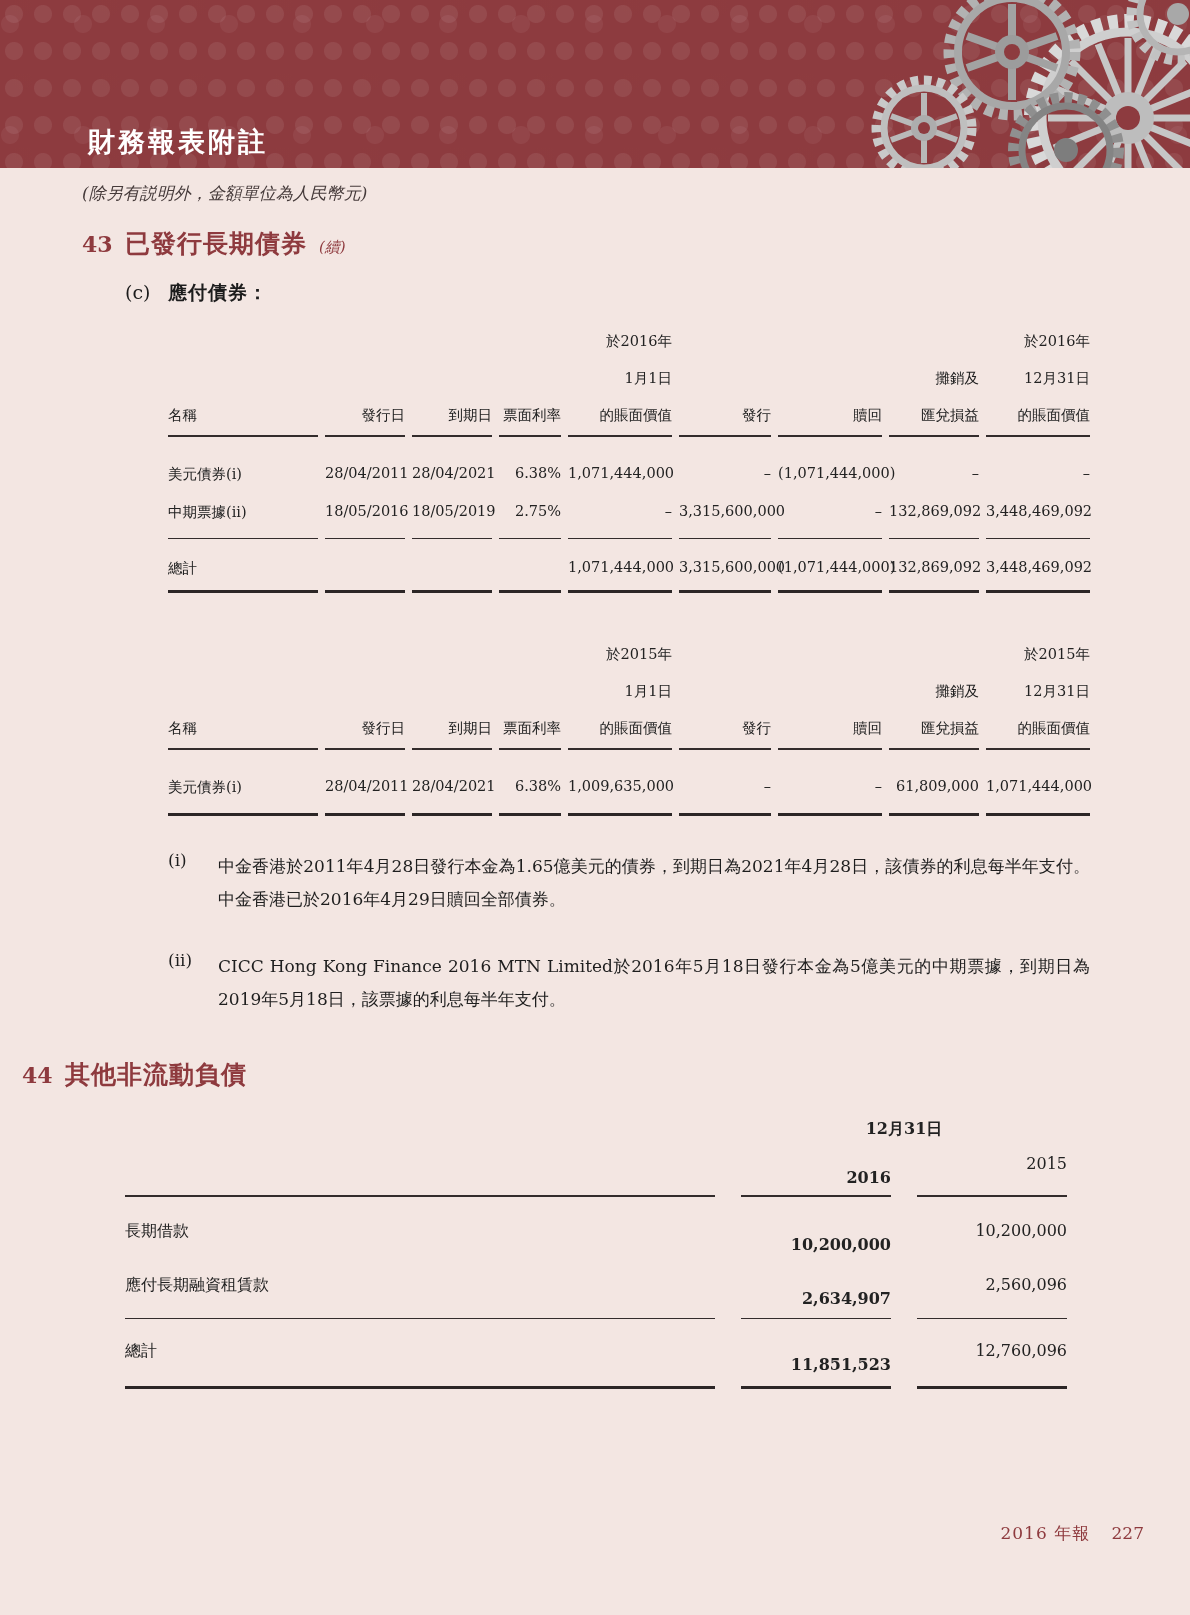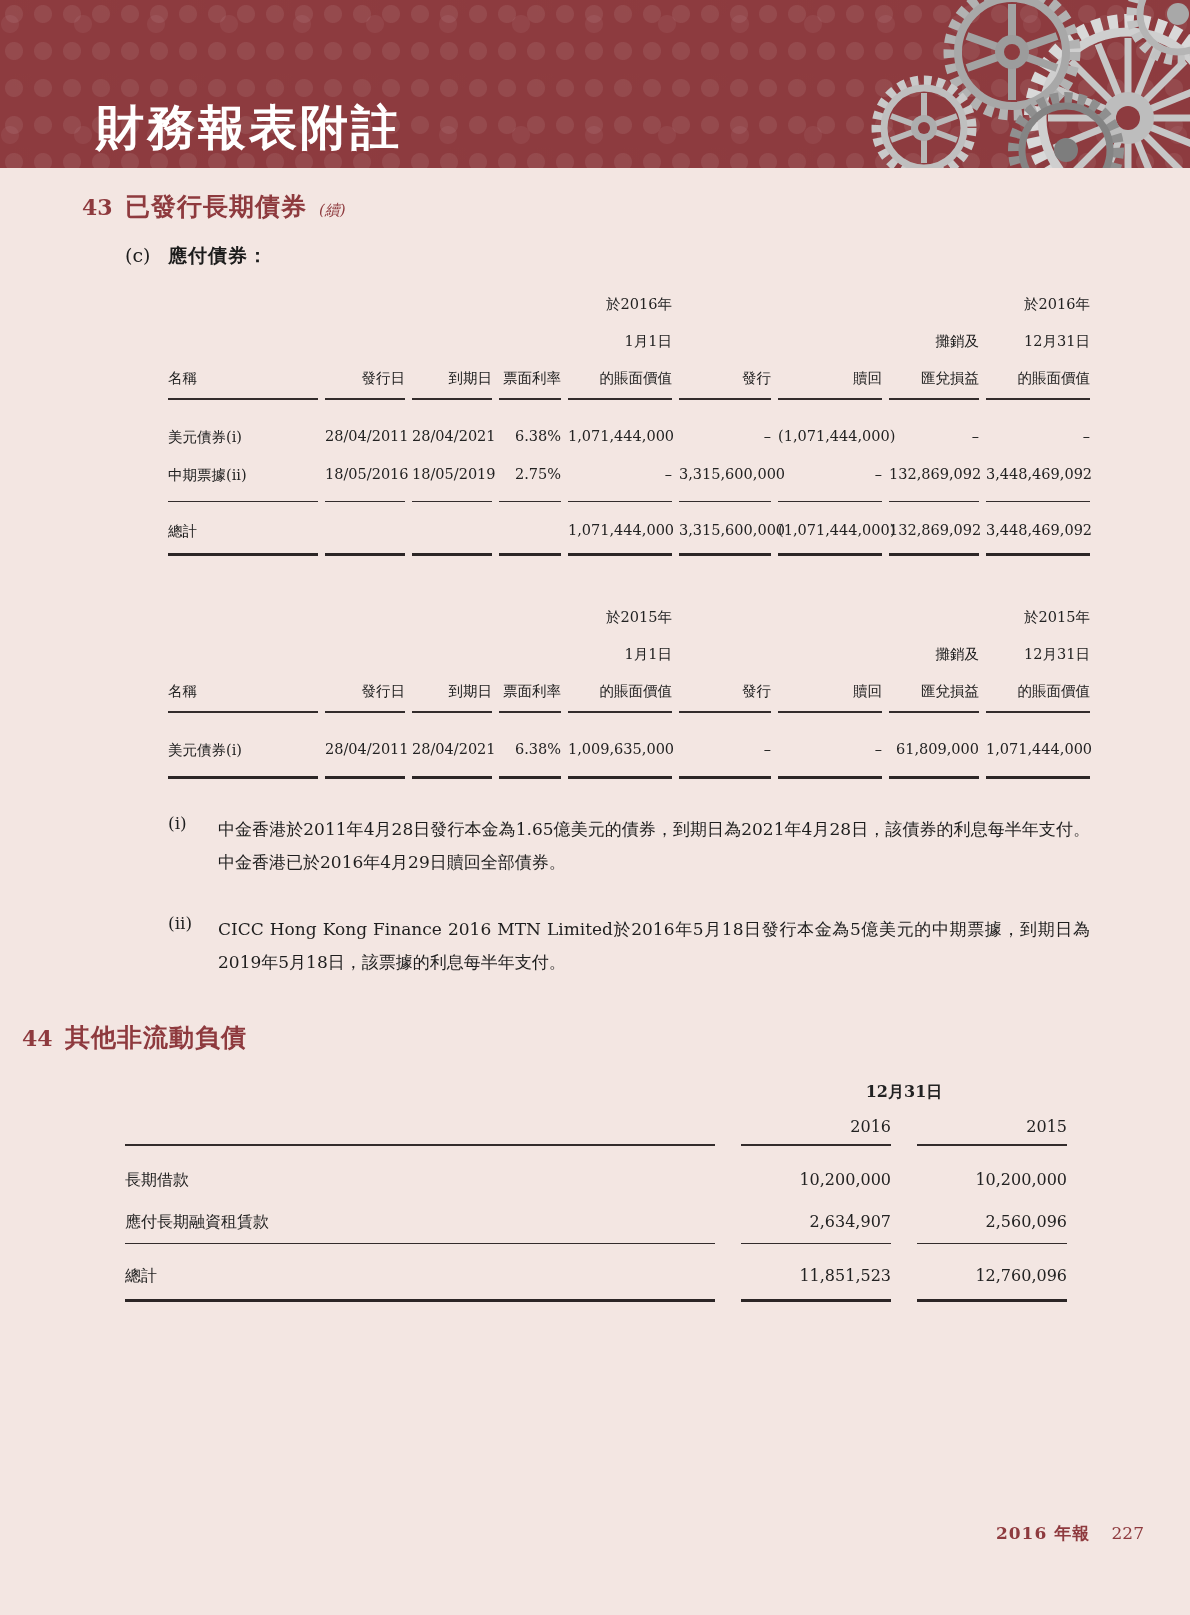--- a/index.html
+++ b/index.html
@@ -15,22 +15,22 @@
   }
   .banner .dots {
     position:absolute; inset:0;
     background-image:
       radial-gradient(circle at 14px 14px, rgba(255,255,255,0.075) 8.5px, rgba(255,255,255,0) 9.5px),
       radial-gradient(circle at 10px 24px, rgba(255,255,255,0.05) 8.5px, rgba(255,255,255,0) 9.5px),
       radial-gradient(circle at 22px 6px, rgba(141,59,63,0.9) 9px, rgba(141,59,63,0) 10px);
     background-size: 29px 37px, 73px 111px, 87px 74px;
   }
   .banner h1 {
-    position:absolute; left:96px; bottom:8px;
-    font-size:48px; font-weight:bold; color:#ffffff; letter-spacing:3px;
+    position:absolute; left:88px; bottom:8px;
+    font-size:27px; font-weight:bold; color:#ffffff; letter-spacing:3px;
   }
   .gears { position:absolute; right:0; top:0; }
   
   .subtitle {
     margin:14px 0 0 82px; font-style:italic; font-size:17px; color:#453a3a;
   }
   
   .sec-head { display:flex; align-items:baseline; margin:22px 0 0 82px; color:#8e3a3e; }
   .sec-head .num { width:43px; font-size:22px; font-weight:bold; }
   .sec-head .ttl { font-size:25px; font-weight:bold; letter-spacing:1px; }
@@ -58,29 +58,29 @@
   
   .note { display:flex; margin:34px 0 0 168px; width:922px; }
   .note .nlbl { width:50px; flex:none; font-size:17px; color:#1e1e1e; }
   .note .ntxt { flex:1; font-size:17px; line-height:33px; color:#1e1e1e; text-align:justify; }
   
   .tab44 { margin:28px 0 0 125px; width:942px; --cols:1fr 150px 150px; }
   .t44row { display:grid; grid-template-columns:var(--cols); column-gap:26px; }
   .t44row > div { font-size:16px; white-space:nowrap; }
   .t44row .lab { text-align:left; }
   .t44row .num { text-align:right; }
-  .t44row .b { font-weight:normal; }
+  .t44row .b { font-weight:bold;margin-top:14px; }
   .t44-date { grid-column:2 / 4; text-align:center; font-weight:bold; padding-bottom:14px; }
   .t44-years > div { padding-bottom:8px; }
   .t44-data > div { padding:11px 0 10px; }
   .t44-data.first > div { padding-top:24px; }
   .t44-total > div { padding:22px 0 12px; }
   
   .footer { position:absolute; right:46px; bottom:70px; color:#8e3a3e; font-size:17px; }
-  .footer .rep { font-weight:bold; letter-spacing:1px;text-align:right; }
+  .footer .rep { font-weight:normal; letter-spacing:1px;text-align:right; }
   .footer .pg { margin-left:16px; font-weight:normal; }
 </style>
 </head>
 <body>
 
 <div class="page">
 
   <header class="banner">
     <div class="dots"></div>
     <svg class="gears" width="330" height="168" viewBox="0 0 330 168">
@@ -134,20 +134,21 @@
 
       <g transform="translate(318,14)">
         <circle r="46" fill="none" stroke="#c2c2c2" stroke-width="11" stroke-dasharray="7.5 5.5"></circle>
         <circle r="38" fill="none" stroke="#b5b5b5" stroke-width="7"></circle>
         <circle r="11" fill="#a8a8a8"></circle>
       </g>
     </svg>
     <h1>財務報表附註</h1>
   </header>
 
+  <p class="subtitle">(除另有説明外，金額單位為人民幣元)</p>
 
   <div class="sec-head">
     <span class="num">43</span>
     <span class="ttl">已發行長期債券</span>
     <span class="cont">(續)</span>
   </div>
   <div class="item-head">
     <span class="lbl">(c)</span>
     <span class="ttl">應付債券：</span>
   </div>

